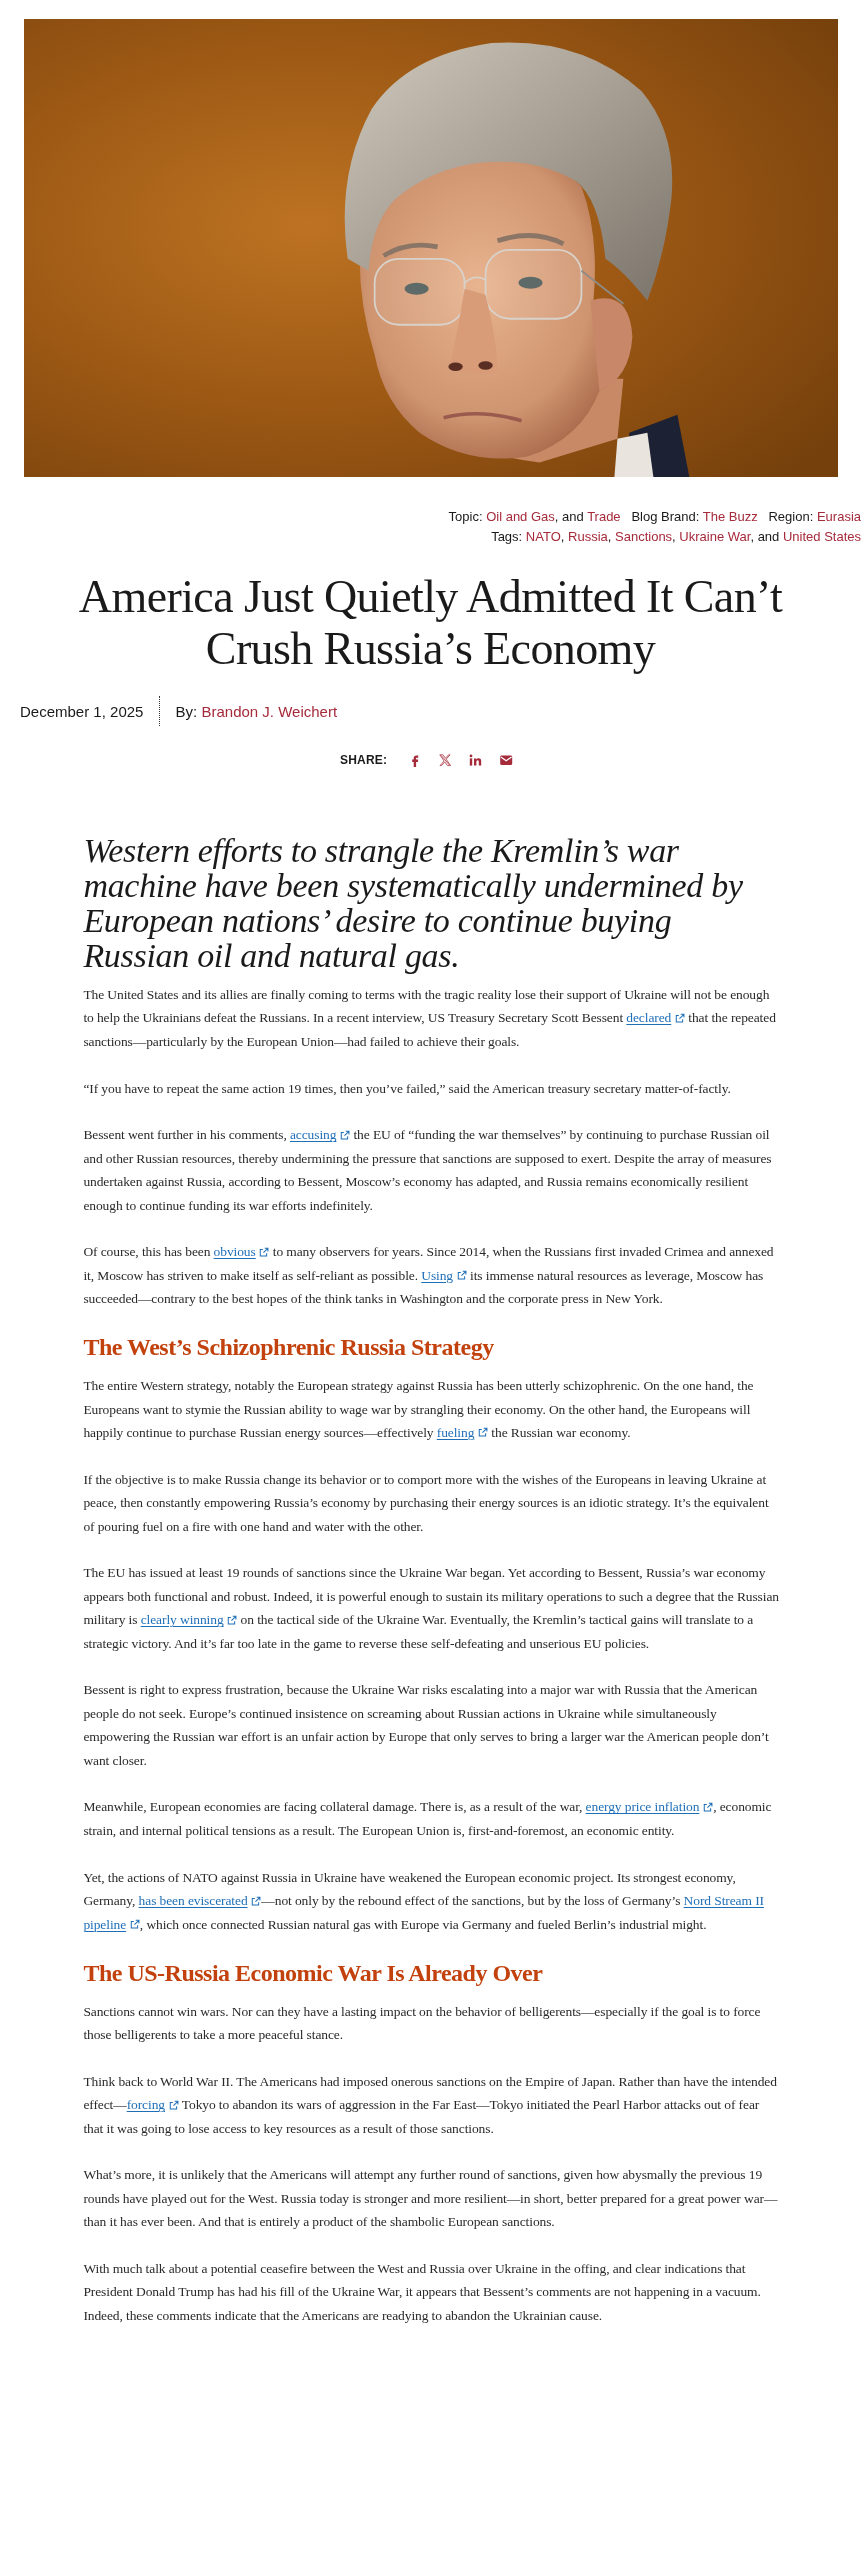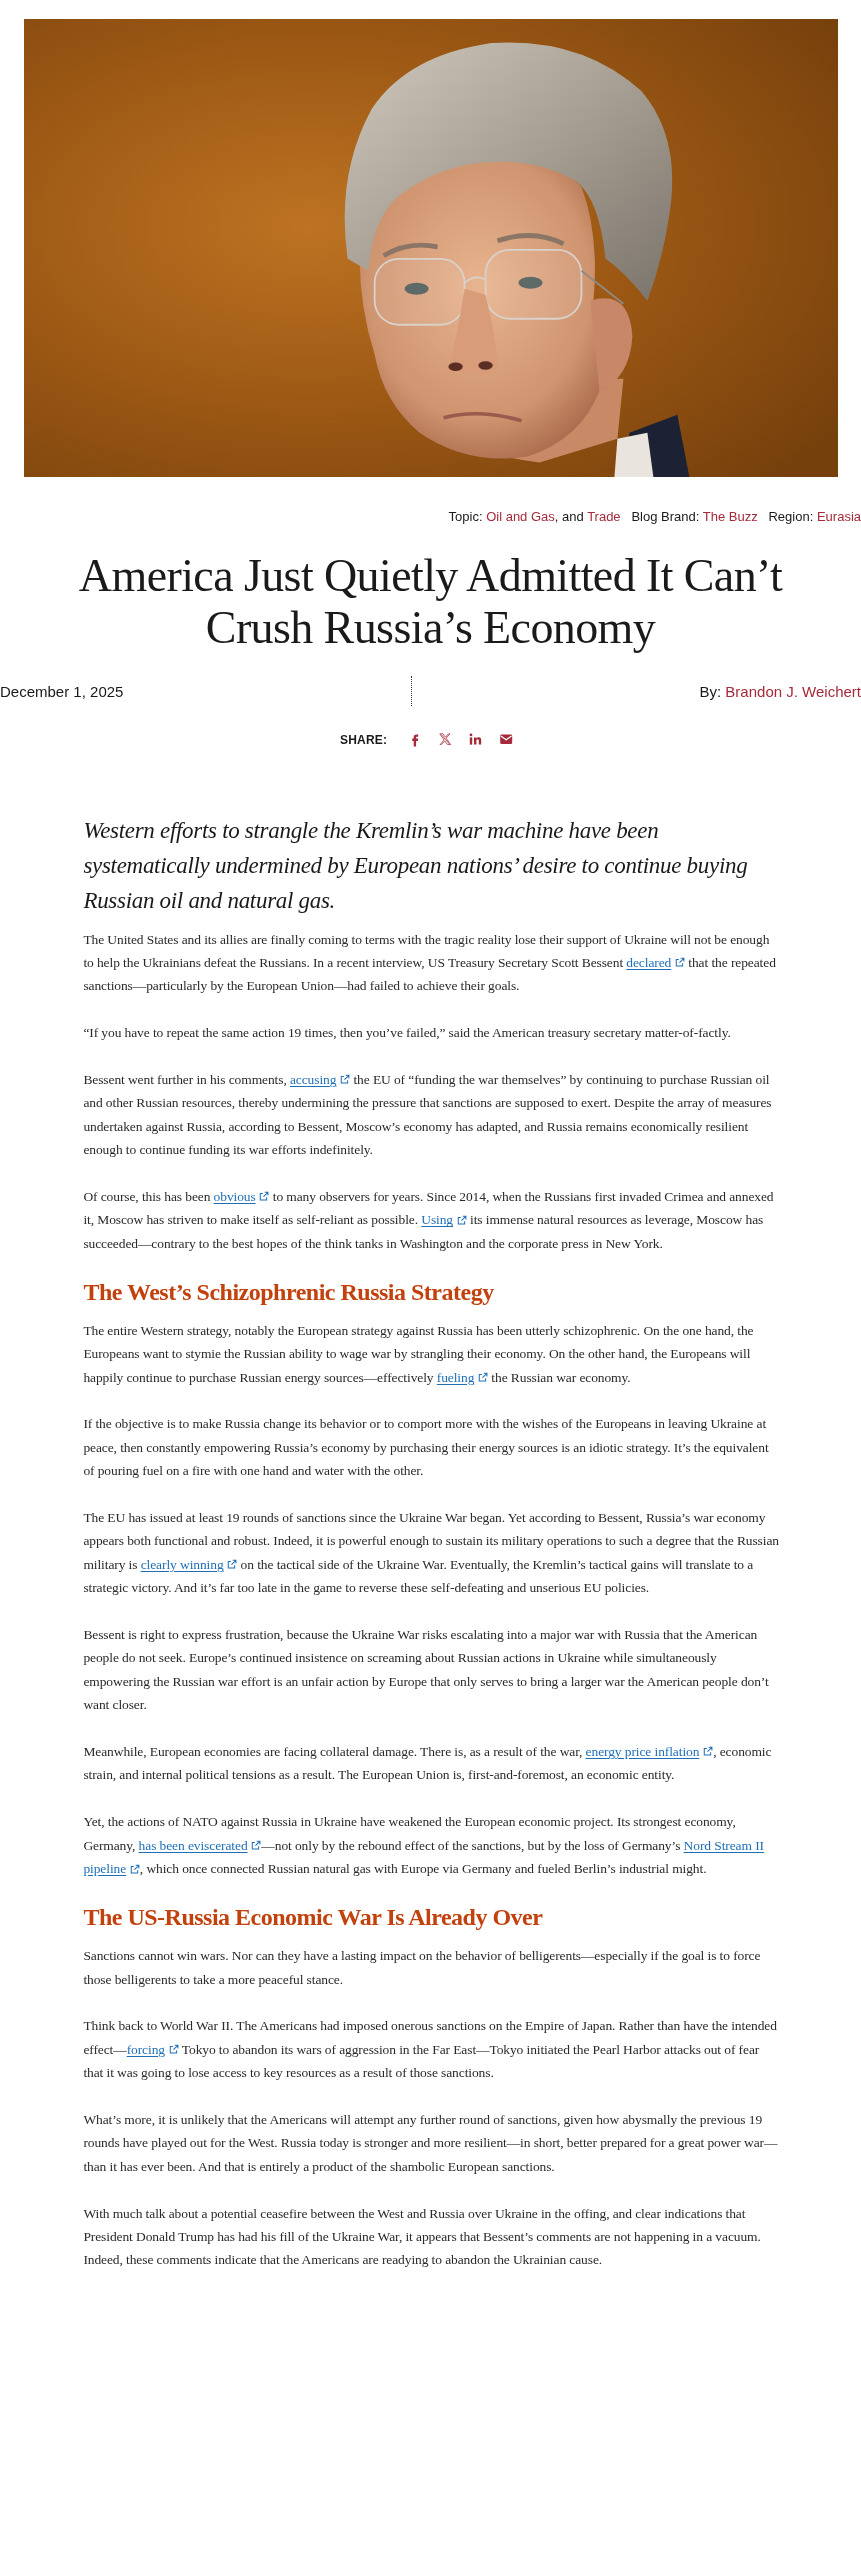--- a/index.html
+++ b/index.html
@@ -38,26 +38,27 @@
     font-size: 46px;
     line-height: 52px;
     color: #1a1a1a;
     margin: 23px auto 0 auto;
     width: 779px;
     letter-spacing: -0.6px;
   }
 
   .byline {
     display: flex;
-    justify-content: space-between;
+    justify-content: flex-start;
     align-items: center;
     margin-top: 21.6px;
     font-family: "Liberation Sans", "DejaVu Sans", sans-serif;
     font-size: 15px;
     color: #1a1a1a;
+    padding-left: 20px;
   }
   .byline .date { padding-right: 15.6px; }
   .byline .divider {
     width: 0; height: 30px;
     border-left: 0.6px dotted #333;
   }
   .byline .author-wrap { padding-left: 15.6px; }
   .byline .author { color: #a52a3a; text-decoration: none; }
 
   .share {
@@ -83,21 +84,21 @@
   .share svg { width: 14.4px; height: 14.4px; }
 
   .article {
     width: 699px;
     margin: 0 auto;
     padding-left: 2.4px;
   }
   .dek {
     font-family: "Liberation Serif", "DejaVu Serif", serif;
     font-style: italic;
-    font-size: 23px;
+    font-size: 34px;
     line-height: 35px;
     color: #1a1a1a;
     margin-top: 65px;
     letter-spacing: -0.3px;
   }
   .body-p {
     font-family: "Liberation Serif", "DejaVu Serif", serif;
     font-size: 13.5px;
     line-height: 23.4px;
     color: #2a2a2a;
@@ -186,20 +187,28 @@
 <div class="meta-block">
   <div class="meta-line">
     <span>Topic:</span>
     <a href="#" class="meta-link">Oil and Gas</a><span>, and</span>
     <a href="#" class="meta-link">Trade</a>
     <span class="meta-sep">Blog Brand:</span>
     <a href="#" class="meta-link">The Buzz</a>
     <span class="meta-sep">Region:</span>
     <a href="#" class="meta-link">Eurasia</a>
   </div>
+  <div class="meta-line">
+    <span>Tags:</span>
+    <a href="#" class="meta-link">NATO</a><span>,</span>
+    <a href="#" class="meta-link">Russia</a><span>,</span>
+    <a href="#" class="meta-link">Sanctions</a><span>,</span>
+    <a href="#" class="meta-link">Ukraine War</a><span>, and</span>
+    <a href="#" class="meta-link">United States</a>
+  </div>
 </div>
 
 <h1 class="title">America Just Quietly Admitted It Can’t Crush Russia’s Economy</h1>
 
 <div class="byline">
   <span class="date">December 1, 2025</span>
   <span class="divider"></span>
   <span class="author-wrap">
     <span>By:</span>
     <a href="#" class="author">Brandon J. Weichert</a>

